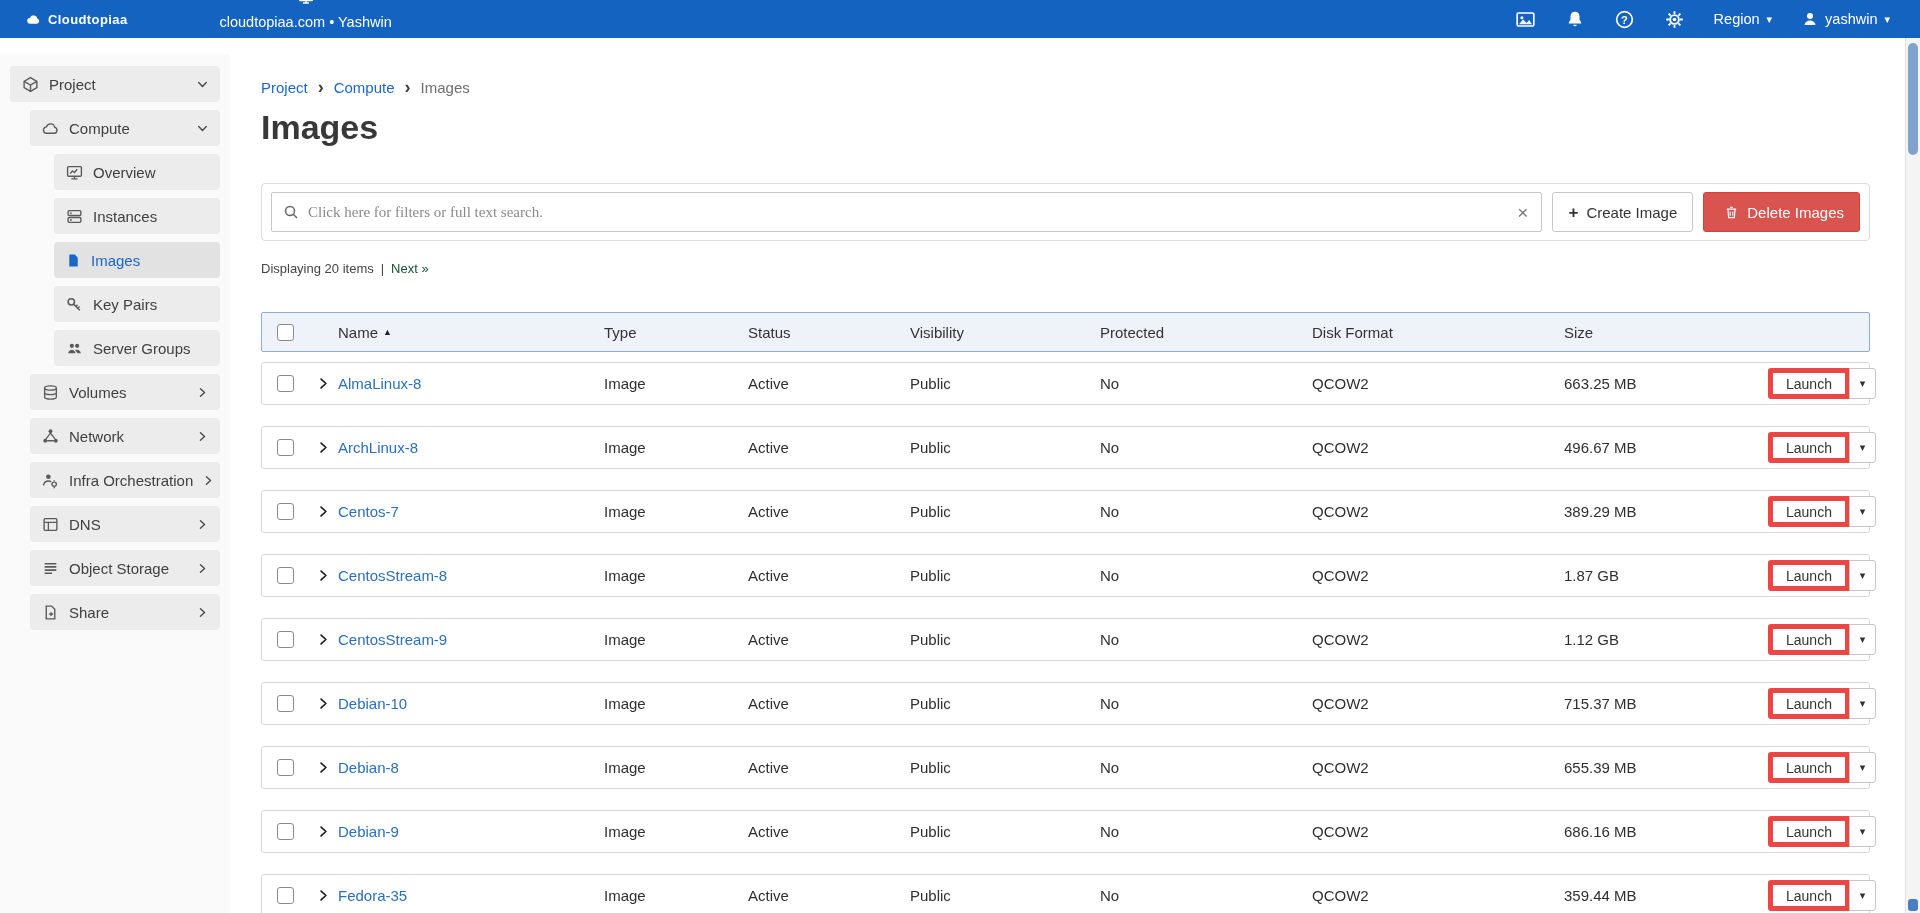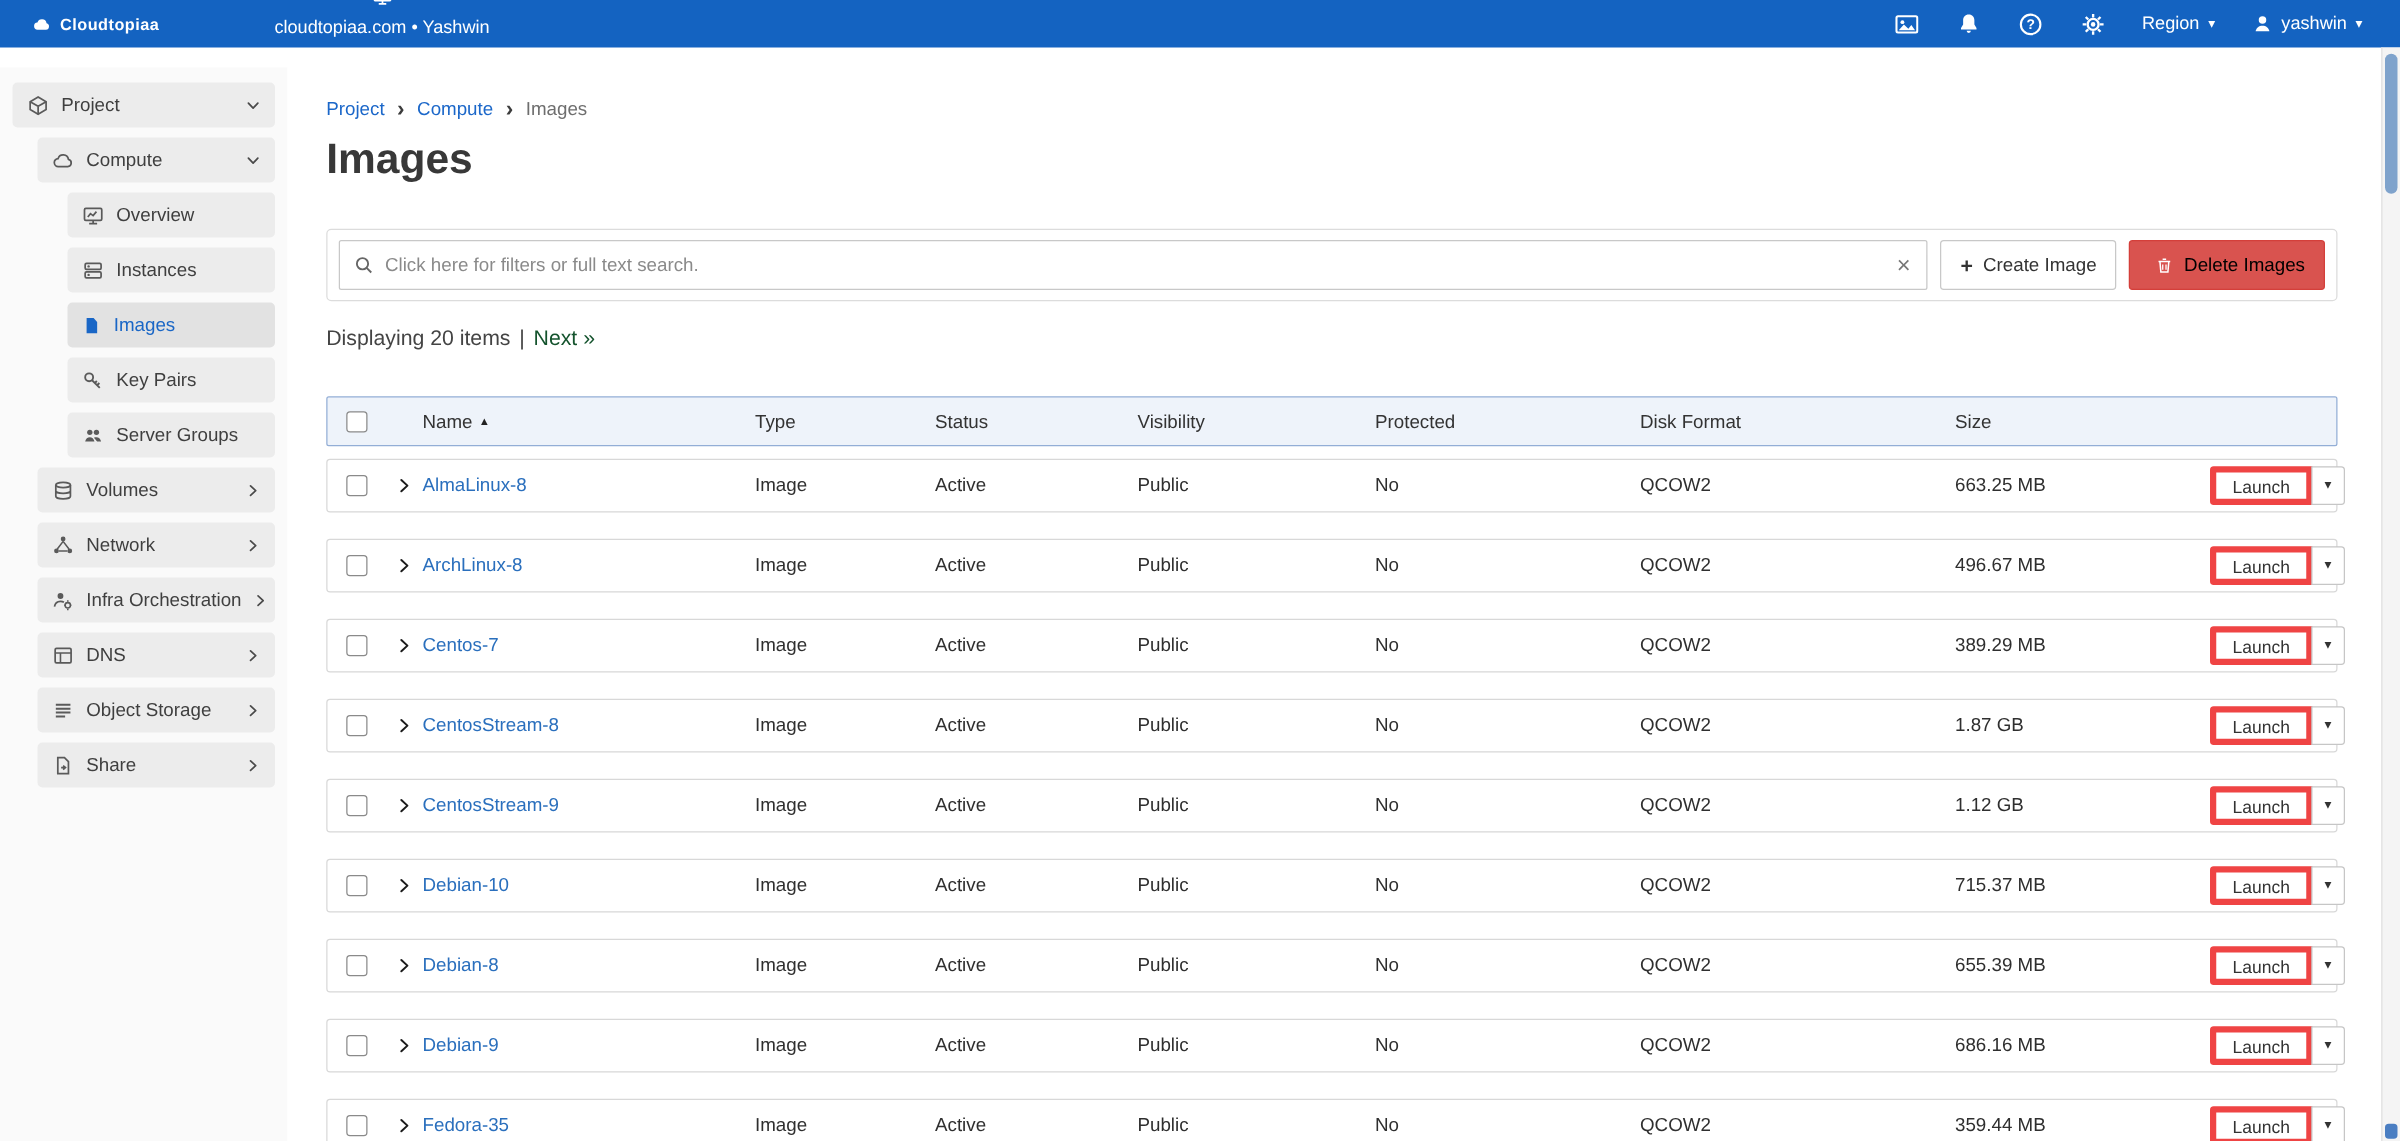--- a/index.html
+++ b/index.html
@@ -37,32 +37,32 @@
   .main { flex:1; padding:24px 50px 0 31px; overflow:hidden; position:relative; background:#fff; }
   .breadcrumb { display:flex; align-items:center; gap:10px; font-size:15px; }
   .breadcrumb .link { color:#1b67c9; text-decoration:none; cursor:pointer; }
   .crumb-sep { color:#3c3c3c; font-size:18px; font-weight:bold; line-height:1; }
   .crumb.current { color:#6e6e6e; }
   .page-title { margin-top:12px; font-size:34px; font-weight:700; color:#383838; }
 
   
   .toolbar { margin-top:36px; border:1px solid #dcdcdc; border-radius:4px; padding:8px 9px; display:flex; gap:10px; align-items:center; background:#fff; }
   .search { flex:1; display:flex; align-items:center; gap:9px; border:1px solid #c8c8c8; border-radius:2px; height:40px; padding:0 11px; background:#fff; }
-  .search input { flex:1; border:none; outline:none; font-size:15px; color:#0f172a; background:transparent; font-family:Liberation Sans, sans-serif; }
+  .search input { flex:1; border:none; outline:none; font-size:15px; color:#0f172a; background:transparent; font-family:Liberation Serif, serif; }
   .search input::placeholder { color:#8a8a8a; }
   .search .s-glass { color:#666; display:inline-flex; }
   .search .clear { color:#777; font-size:19px; line-height:1; cursor:pointer; padding:0 2px; }
   .btn { height:40px; border-radius:3px; font-size:15px; padding:0 15px; display:inline-flex; align-items:center; gap:8px; cursor:pointer; font-family:inherit; white-space:nowrap; }
   .btn-default { background:#fff; border:1px solid #c8c8c8; color:#333; }
-  .btn-danger { background:#d9534f; border:1px solid #d43f3a; color:#000000;padding-left:20px; }
+  .btn-danger { background:#d9534f; border:1px solid #d43f3a; color:#ffffff;padding-left:20px; }
   .btn .plus { font-size:17px; font-weight:bold; line-height:1; }
   .btn .trash { display:inline-flex; }
 
   
-  .paging { margin-top:20px; font-size:17px; color:#444; display:flex; gap:7px; align-items:center; }
+  .paging { margin-top:20px; font-size:13px; color:#444; display:flex; gap:7px; align-items:center; }
   .paging .link { color:#14532d; text-decoration:none; cursor:pointer; }
 
   
   .grid { display:grid; grid-template-columns:46px 30px 266px 144px 162px 190px 212px 252px 204px 1fr; align-items:center; }
   .thead { margin-top:36px; height:40px; background:#eef3fa; border:1px solid #93aed6; border-radius:2px; font-size:15px; color:#333; }
   .th { display:flex; align-items:center; gap:5px; }
   .sort-caret { font-size:9px; color:#222; }
   .c-check { display:flex; justify-content:center; }
   .checkbox { width:17px; height:17px; border:1px solid #8a8a8a; border-radius:3px; background:#fff; display:inline-block; cursor:pointer; }
   .rows .row { height:43px; margin-top:21px; background:#fff; border:1px solid #d8d8d8; border-radius:3px; font-size:15px; color:#2f2f2f; }

